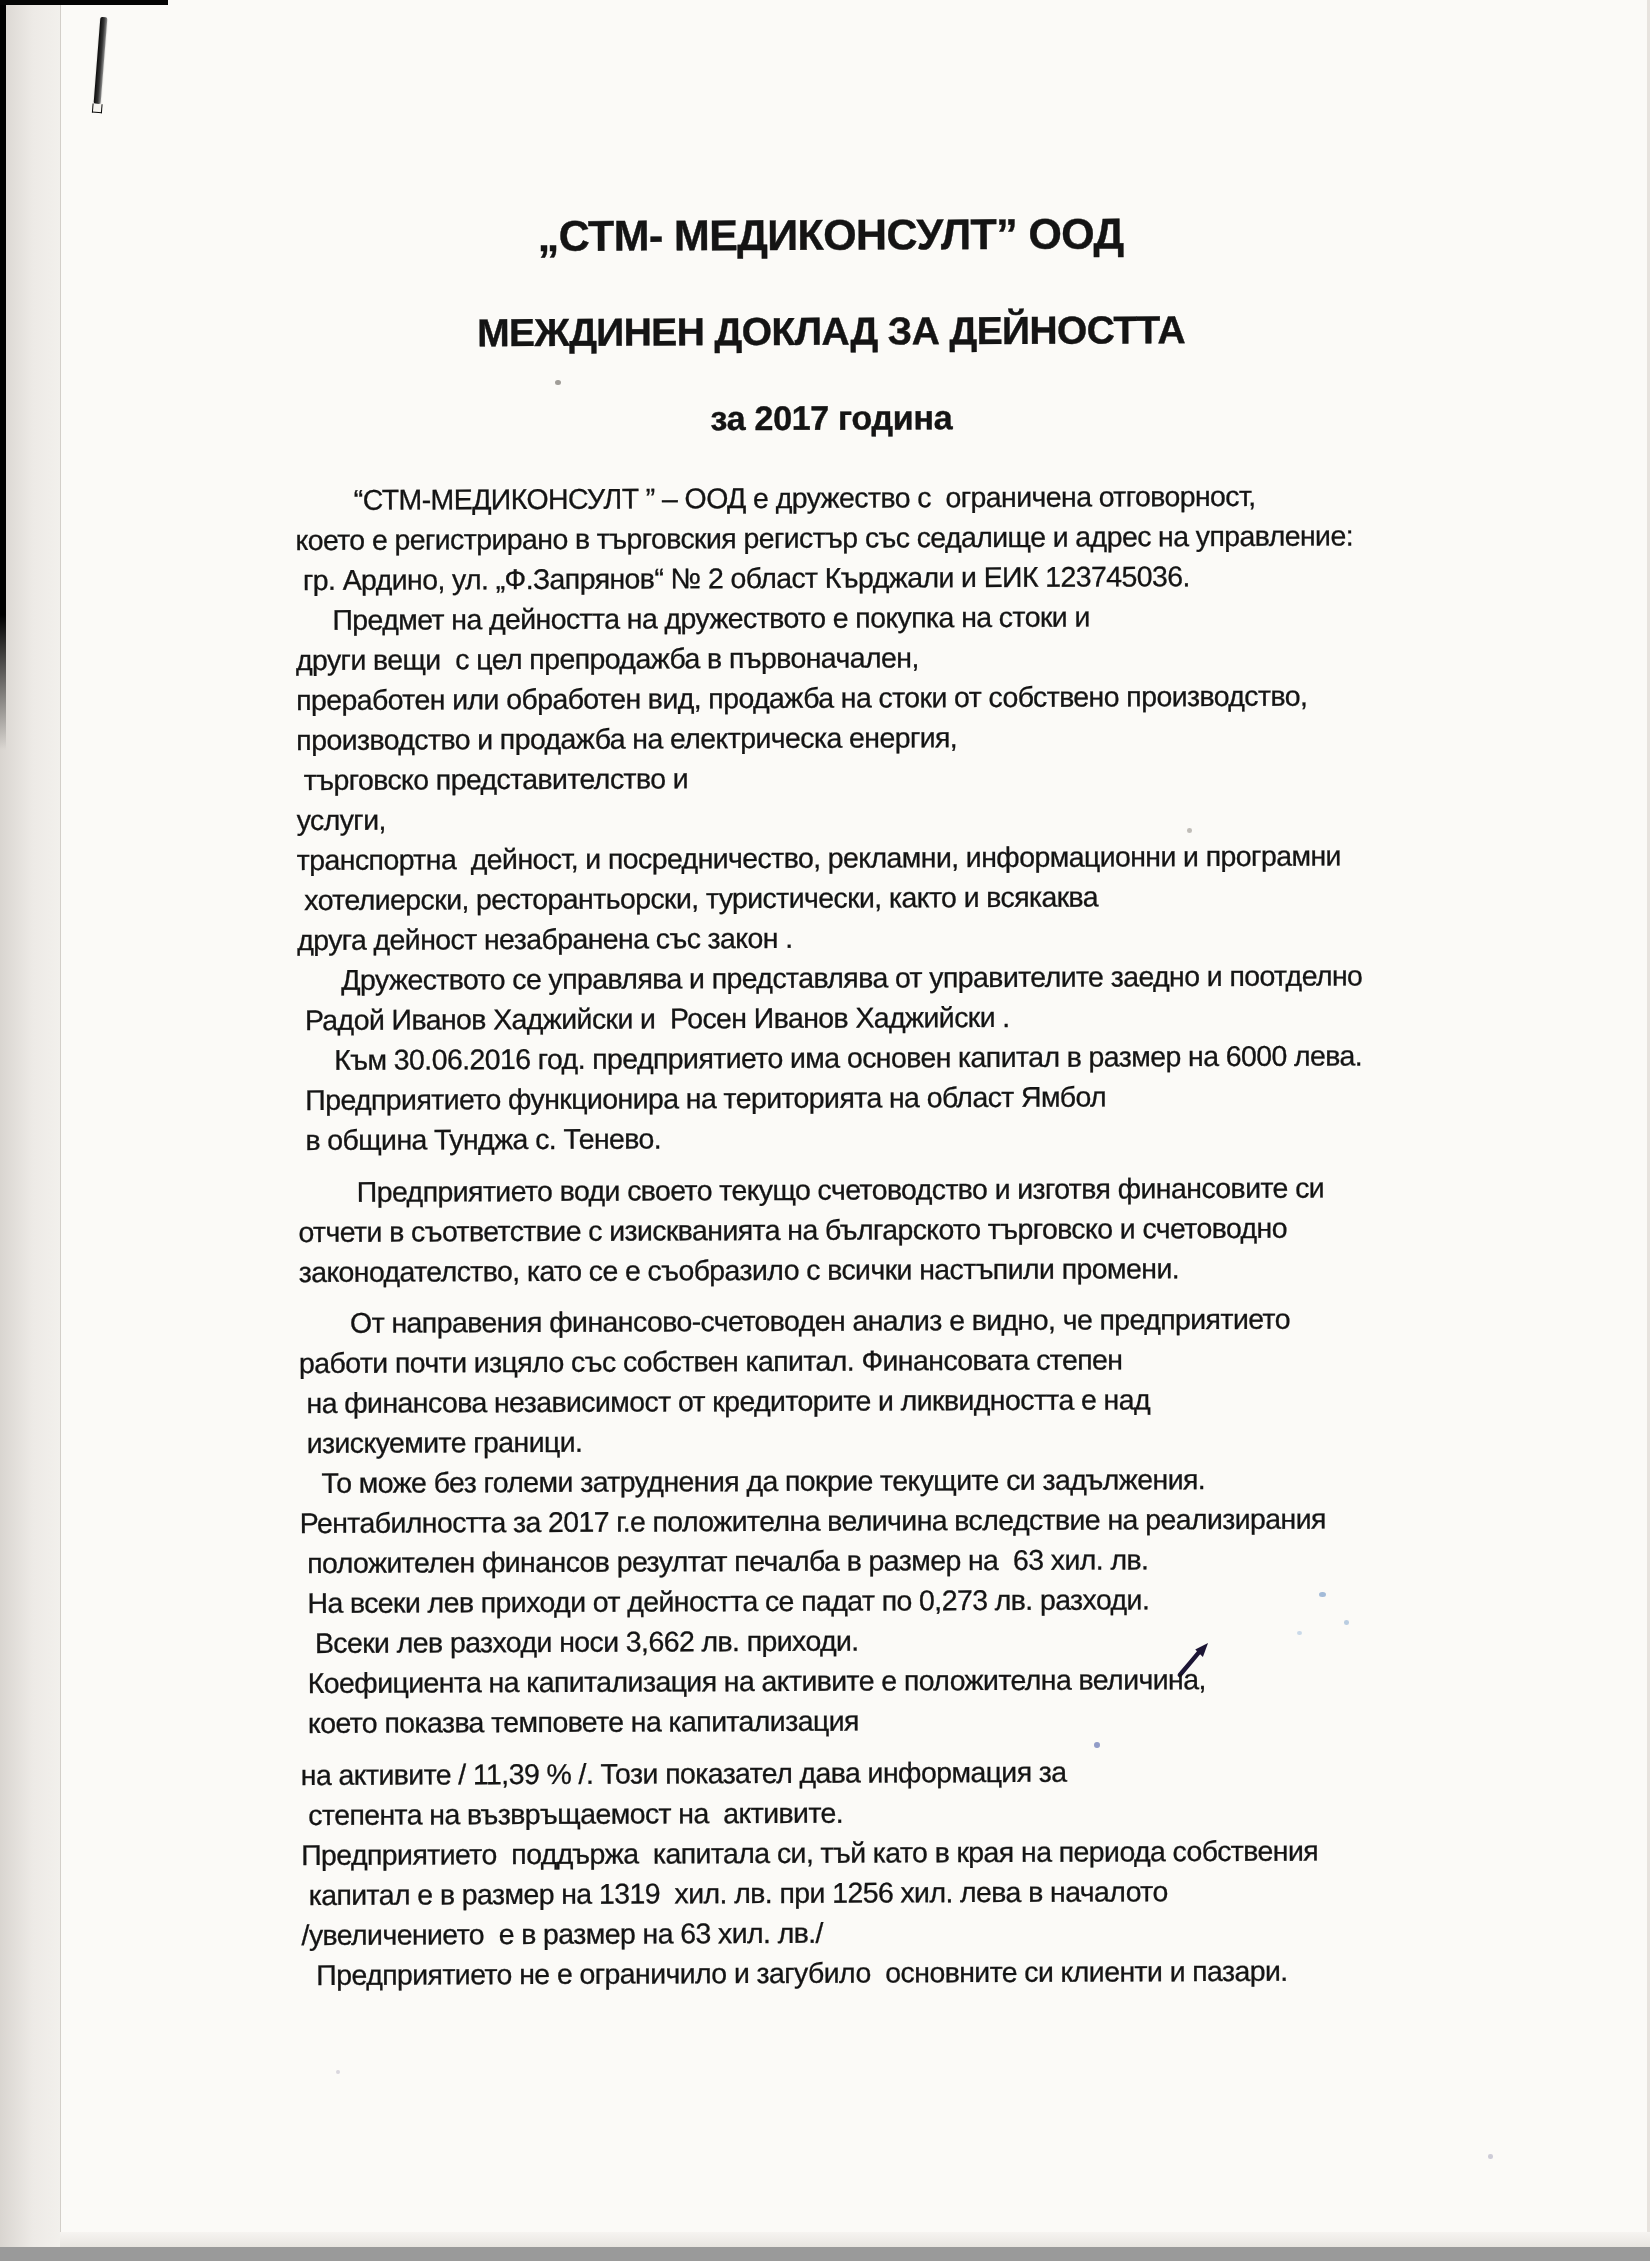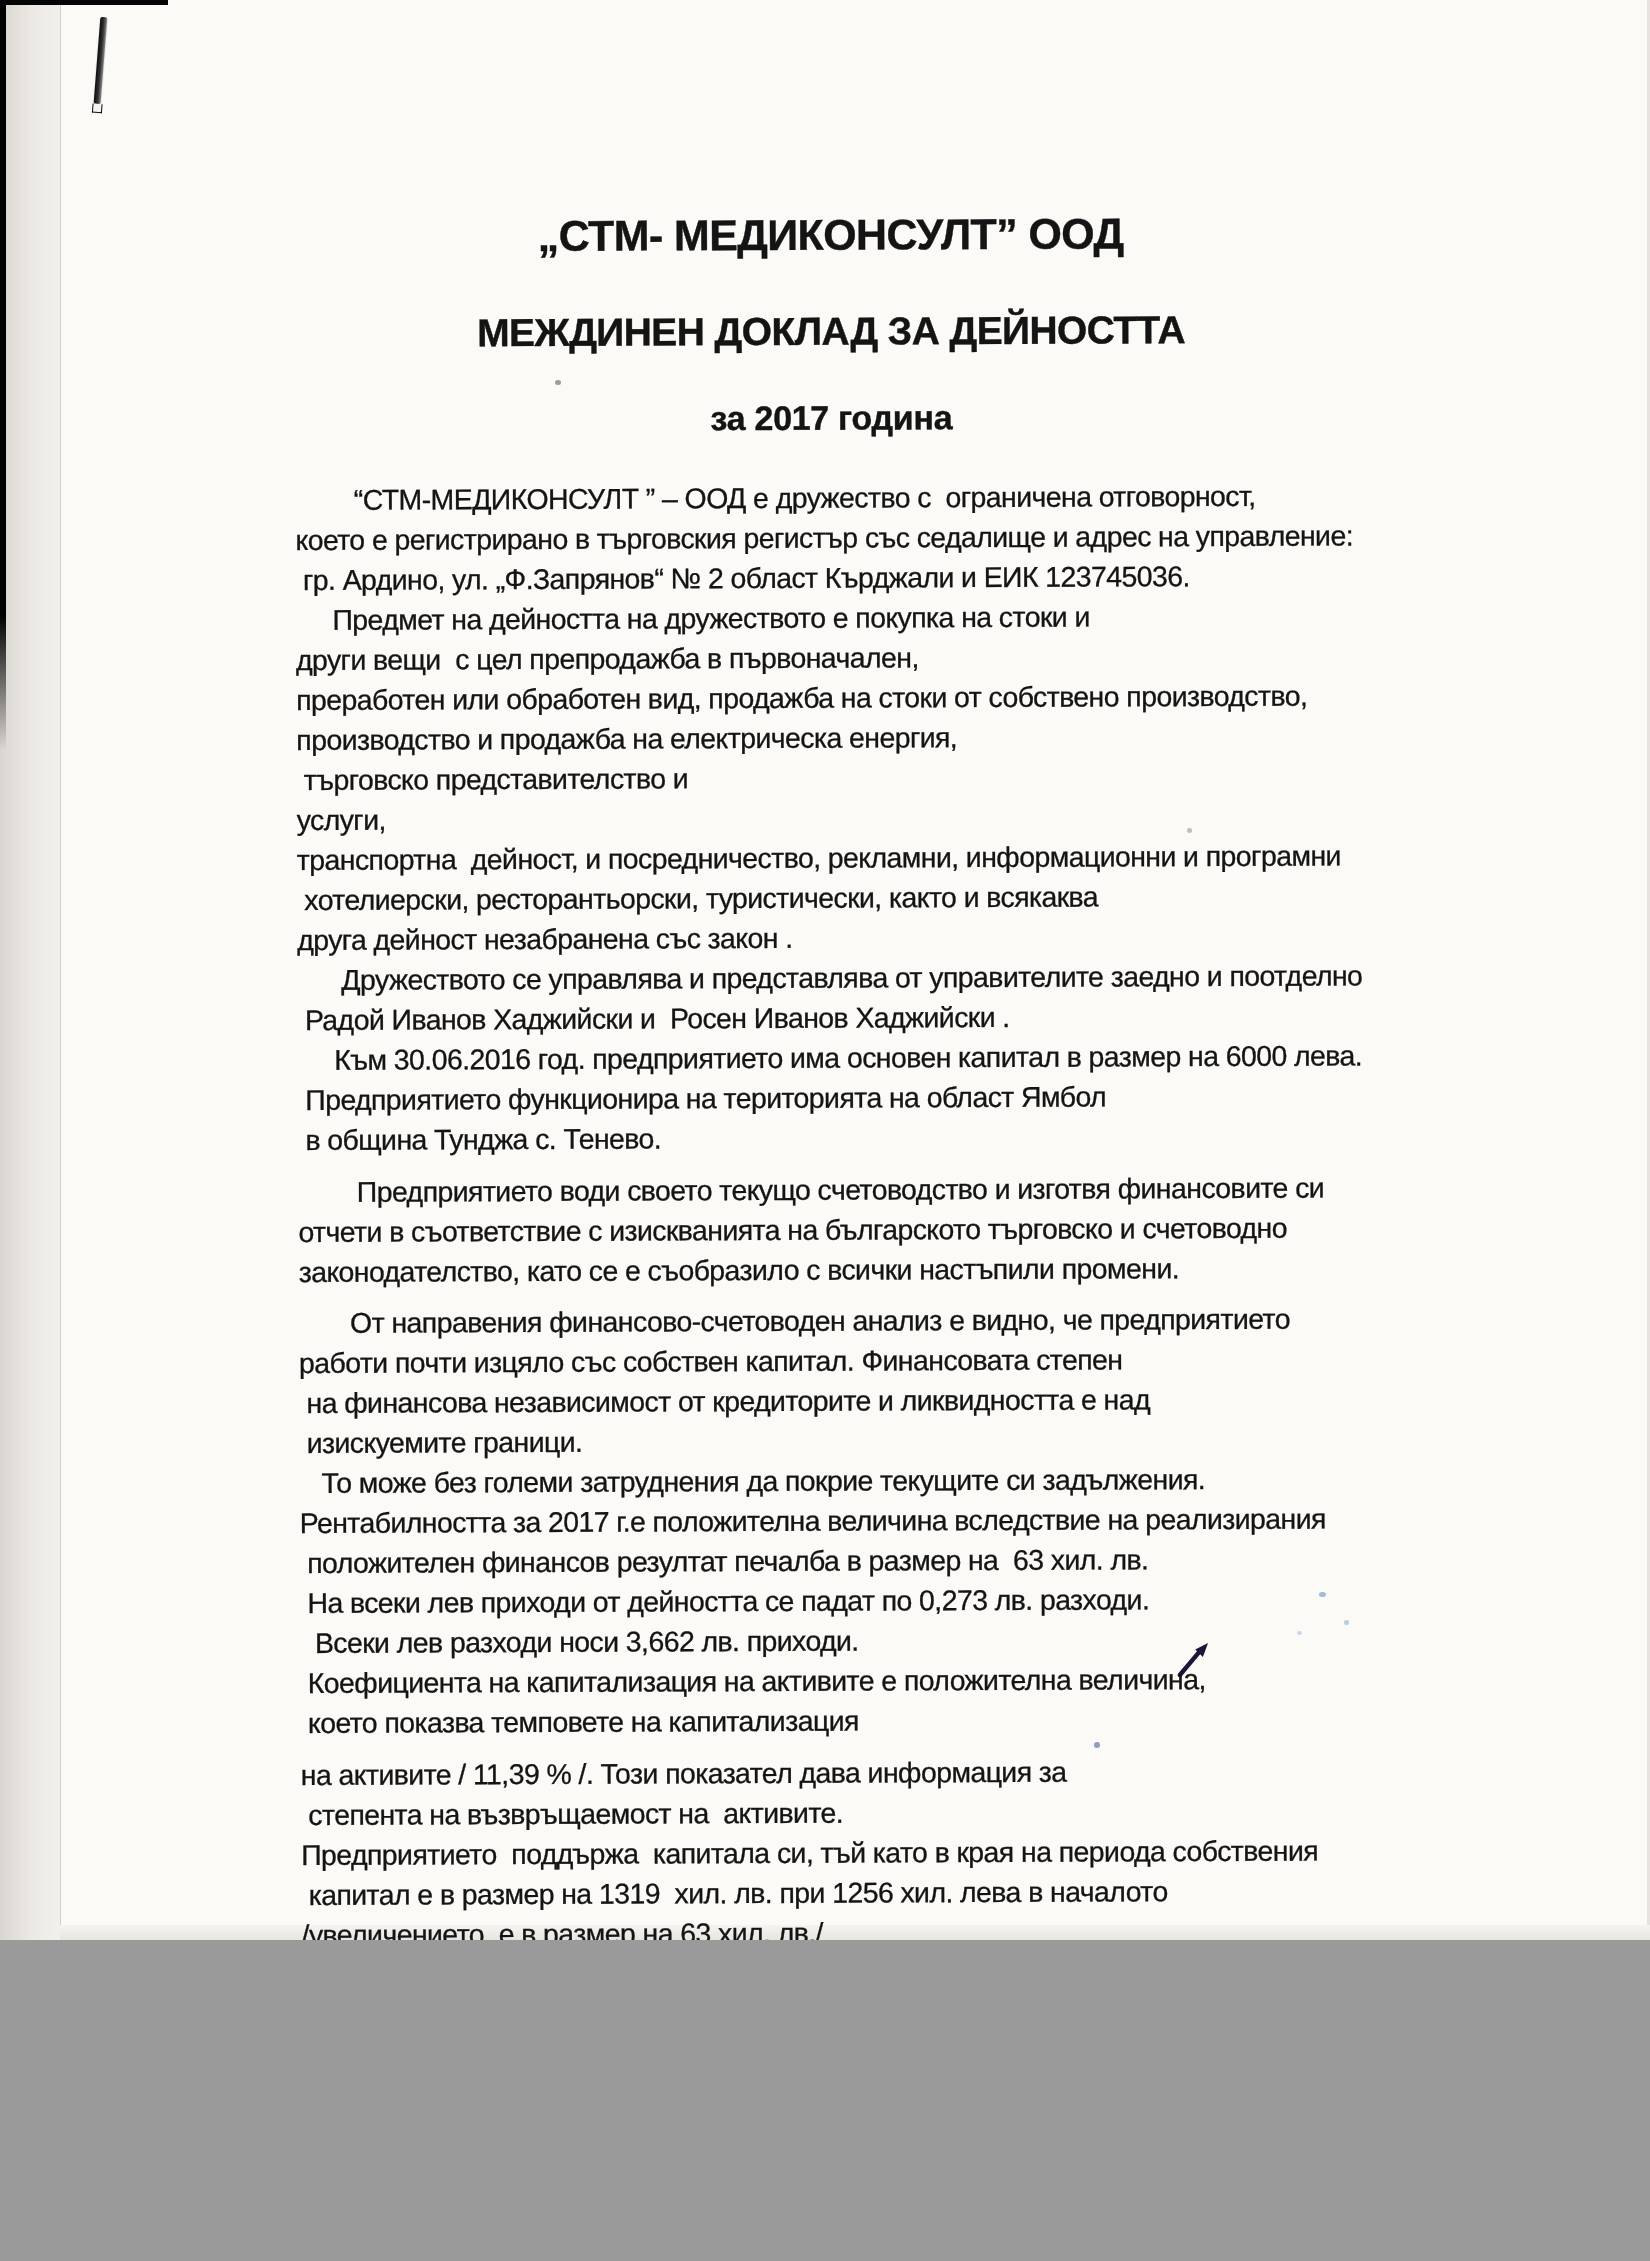--- a/index.html
+++ b/index.html
@@ -1,18 +1,18 @@
 <!DOCTYPE html>
 <html style="font-size:10.3px"><head>
 <meta charset="utf-8">
 <style>
   html,body{margin:0;padding:0;background:#9a9a9a;}
   .page{
     position:relative;
-    width:1651px;height:1940px;
+    width:1651px;height:2247px;
     background:#fbfaf7;
     overflow:hidden;
     font-family:"Liberation Sans", sans-serif;
     color:#141414;
   }
   
   .strip-left{
     position:absolute;left:0;top:0;width:60px;height:100%;
     background:linear-gradient(to right,#d9d5d0,#edeae6 55%,#f2f0ec);
     border-right:1.3px solid #d3cfc9;

